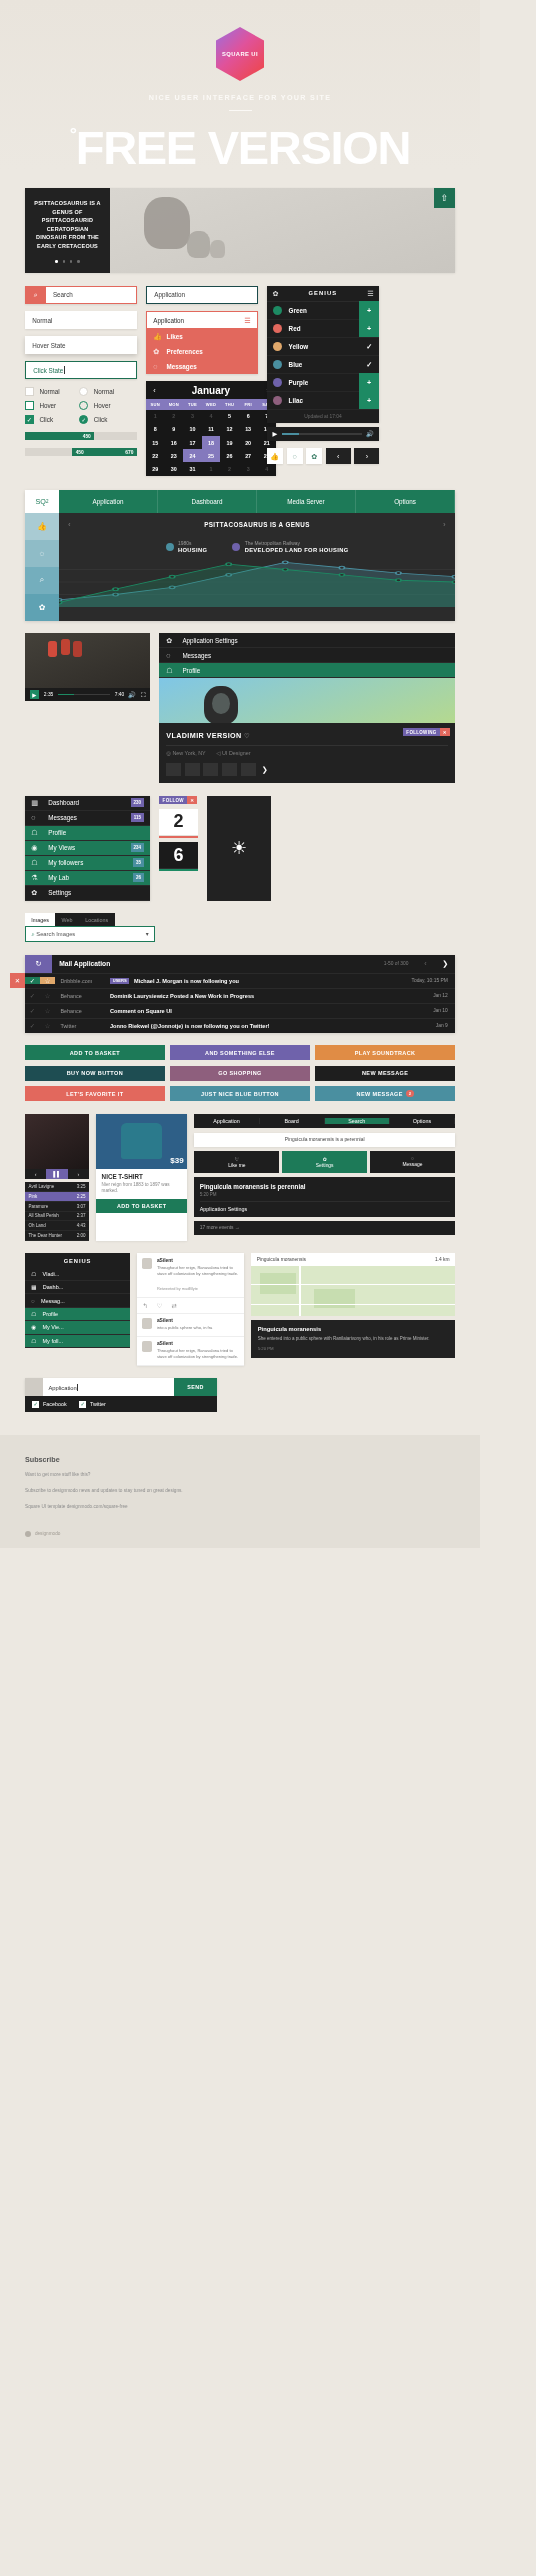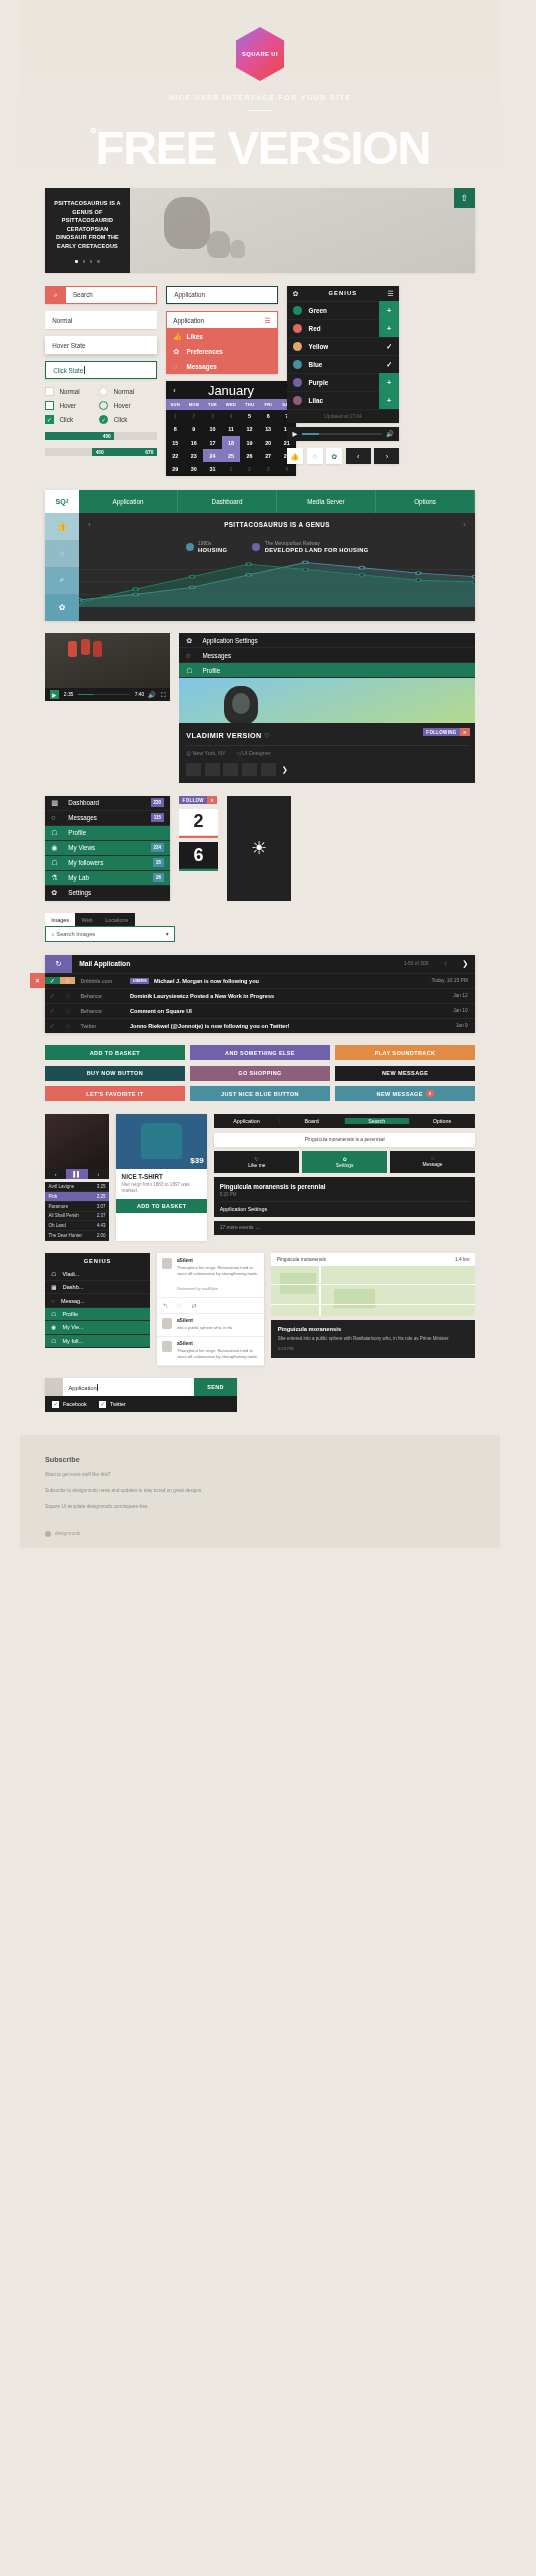--- a/index.html
+++ b/index.html
@@ -4,21 +4,21 @@
 <style>
   * { box-sizing: border-box; margin:0; padding:0; }
   body {
     width:536px; height:2576px;
     background:#ece8e1;
     font-family:"Liberation Sans", sans-serif;
     color:#2b2b2b;
     overflow:hidden;
     position:relative;
   }
-  .page { width:480px; position:relative;margin-left:20px; }
+  .page { width:480px; position:relative; }
 
   
   .hero { padding-top:27px; text-align:center; background:linear-gradient(180deg,#e9e4dc 0%,#ece8e1 100%); }
   .logo-cube { width:48px; height:54px; margin:0 auto; position:relative; }
   .logo-cube .hexwrap{
     width:48px;height:54px;
     background:linear-gradient(135deg,#9b6fe0 0%,#e0529a 45%,#f0453f 100%);
     clip-path:polygon(50% 0%,100% 25%,100% 75%,50% 100%,0% 75%,0% 25%);
     display:flex;align-items:center;justify-content:center;
   }
@@ -78,21 +78,21 @@
   .g-act.add { background:#1d8a63;}
   .g-foot { height:13.4px;display:flex;align-items:center;justify-content:center;color:#6b6b6b;font-size:4.9px;}
   .player{ background:#1e1e1e; height:14.3px; display:flex;align-items:center;padding:0 5.4px;gap:4.5px; margin-top:3.6px; box-shadow:0 0.9px 2.7px rgba(0,0,0,.15);}
   .player .pp{color:#fff;font-size:6.3px;}
   .player .bar{flex:1;height:1.8px;background:#3a3a3a;position:relative;}
   .player .bar i{position:absolute;left:0;top:0;height:1.8px;width:22%;background:#4a8fa0;display:block;}
 
   
   .cal { width:130px; background:#171717; box-shadow:0 0.9px 2.7px rgba(0,0,0,.15);}
   .cal-head{ height:18px;display:flex;align-items:center;justify-content:space-between;padding:0 7.2px;color:#fff;font-size:7.2px;}
-  .cal-head .m{font-size:13px;}
+  .cal-head .m{font-size:10px;font-weight:bold;}
   .cal-dow{ display:grid;grid-template-columns:repeat(7,1fr);background:#8479bd;}
   .cal-dow div{ text-align:center;font-size:4.1px;color:#fff;font-weight:bold;padding:2.7px 0;letter-spacing:0.3px;}
   .cal-grid{ display:grid;grid-template-columns:repeat(7,1fr);}
   .cal-grid div{ text-align:center;font-size:5.4px;color:#fff;padding:3.6px 0;font-weight:bold;}
   .cal-grid div.mute{color:#4a4a4a;}
   .cal-grid div.sel{background:#8479bd;}
 
   
   .cbx-wrap{display:flex;gap:19.7px;margin-top:3.6px;}
   .cbx-col{display:flex;flex-direction:column;gap:5.4px;}
@@ -104,21 +104,21 @@
   .rad.hv{border:0.9px solid #1d8a63;background:transparent;}
   .rad.ck{background:#1d8a63;border:0.9px solid #1d8a63;color:#fff;font-size:5.4px;display:flex;align-items:center;justify-content:center;}
 
   
   .srange{height:8px;background:#d9d5ce;margin-top:8px;position:relative;}
   .srange .fill{position:absolute;height:8px;background:#1d7a58;display:flex;align-items:center;}
 
   
   .app { margin:14.3px 25px 0; box-shadow:0 0.9px 3.6px rgba(0,0,0,.15); }
   .app-top { display:flex; height:23px; }
-  .app-logo{width:34px;background:#fff;display:flex;align-items:center;justify-content:center;color:#1d7a58;font-size:7.2px;font-weight:bold;}
+  .app-logo{width:34px;background:#fff;display:flex;align-items:center;justify-content:center;color:#1d7a58;font-size:7.2px;font-weight:normal;}
   .app-logo sup{font-size:4.5px;}
   .app-nav{flex:1;background:#1d7a58;display:flex;}
   .app-nav div{flex:1;display:flex;align-items:center;justify-content:center;color:#fff;font-size:6.3px;border-right:0.9px solid rgba(255,255,255,.13);}
   .app-body{display:flex;}
   .app-side{width:34px;}
   .app-side div{height:27px;display:flex;align-items:center;justify-content:center;color:#fff;font-size:8px;}
   .app-main{flex:1;background:#2b2b2b;position:relative;padding-bottom:3.6px;}
   .app-title{height:23px;display:flex;align-items:center;justify-content:center;color:#fff;font-size:6.3px;font-weight:bold;letter-spacing:0.4px;position:relative;}
   .app-title .arr{position:absolute;color:#666;font-size:8px;}
   .legend{display:flex;gap:25px;justify-content:center;padding:5.4px 0 0;}

